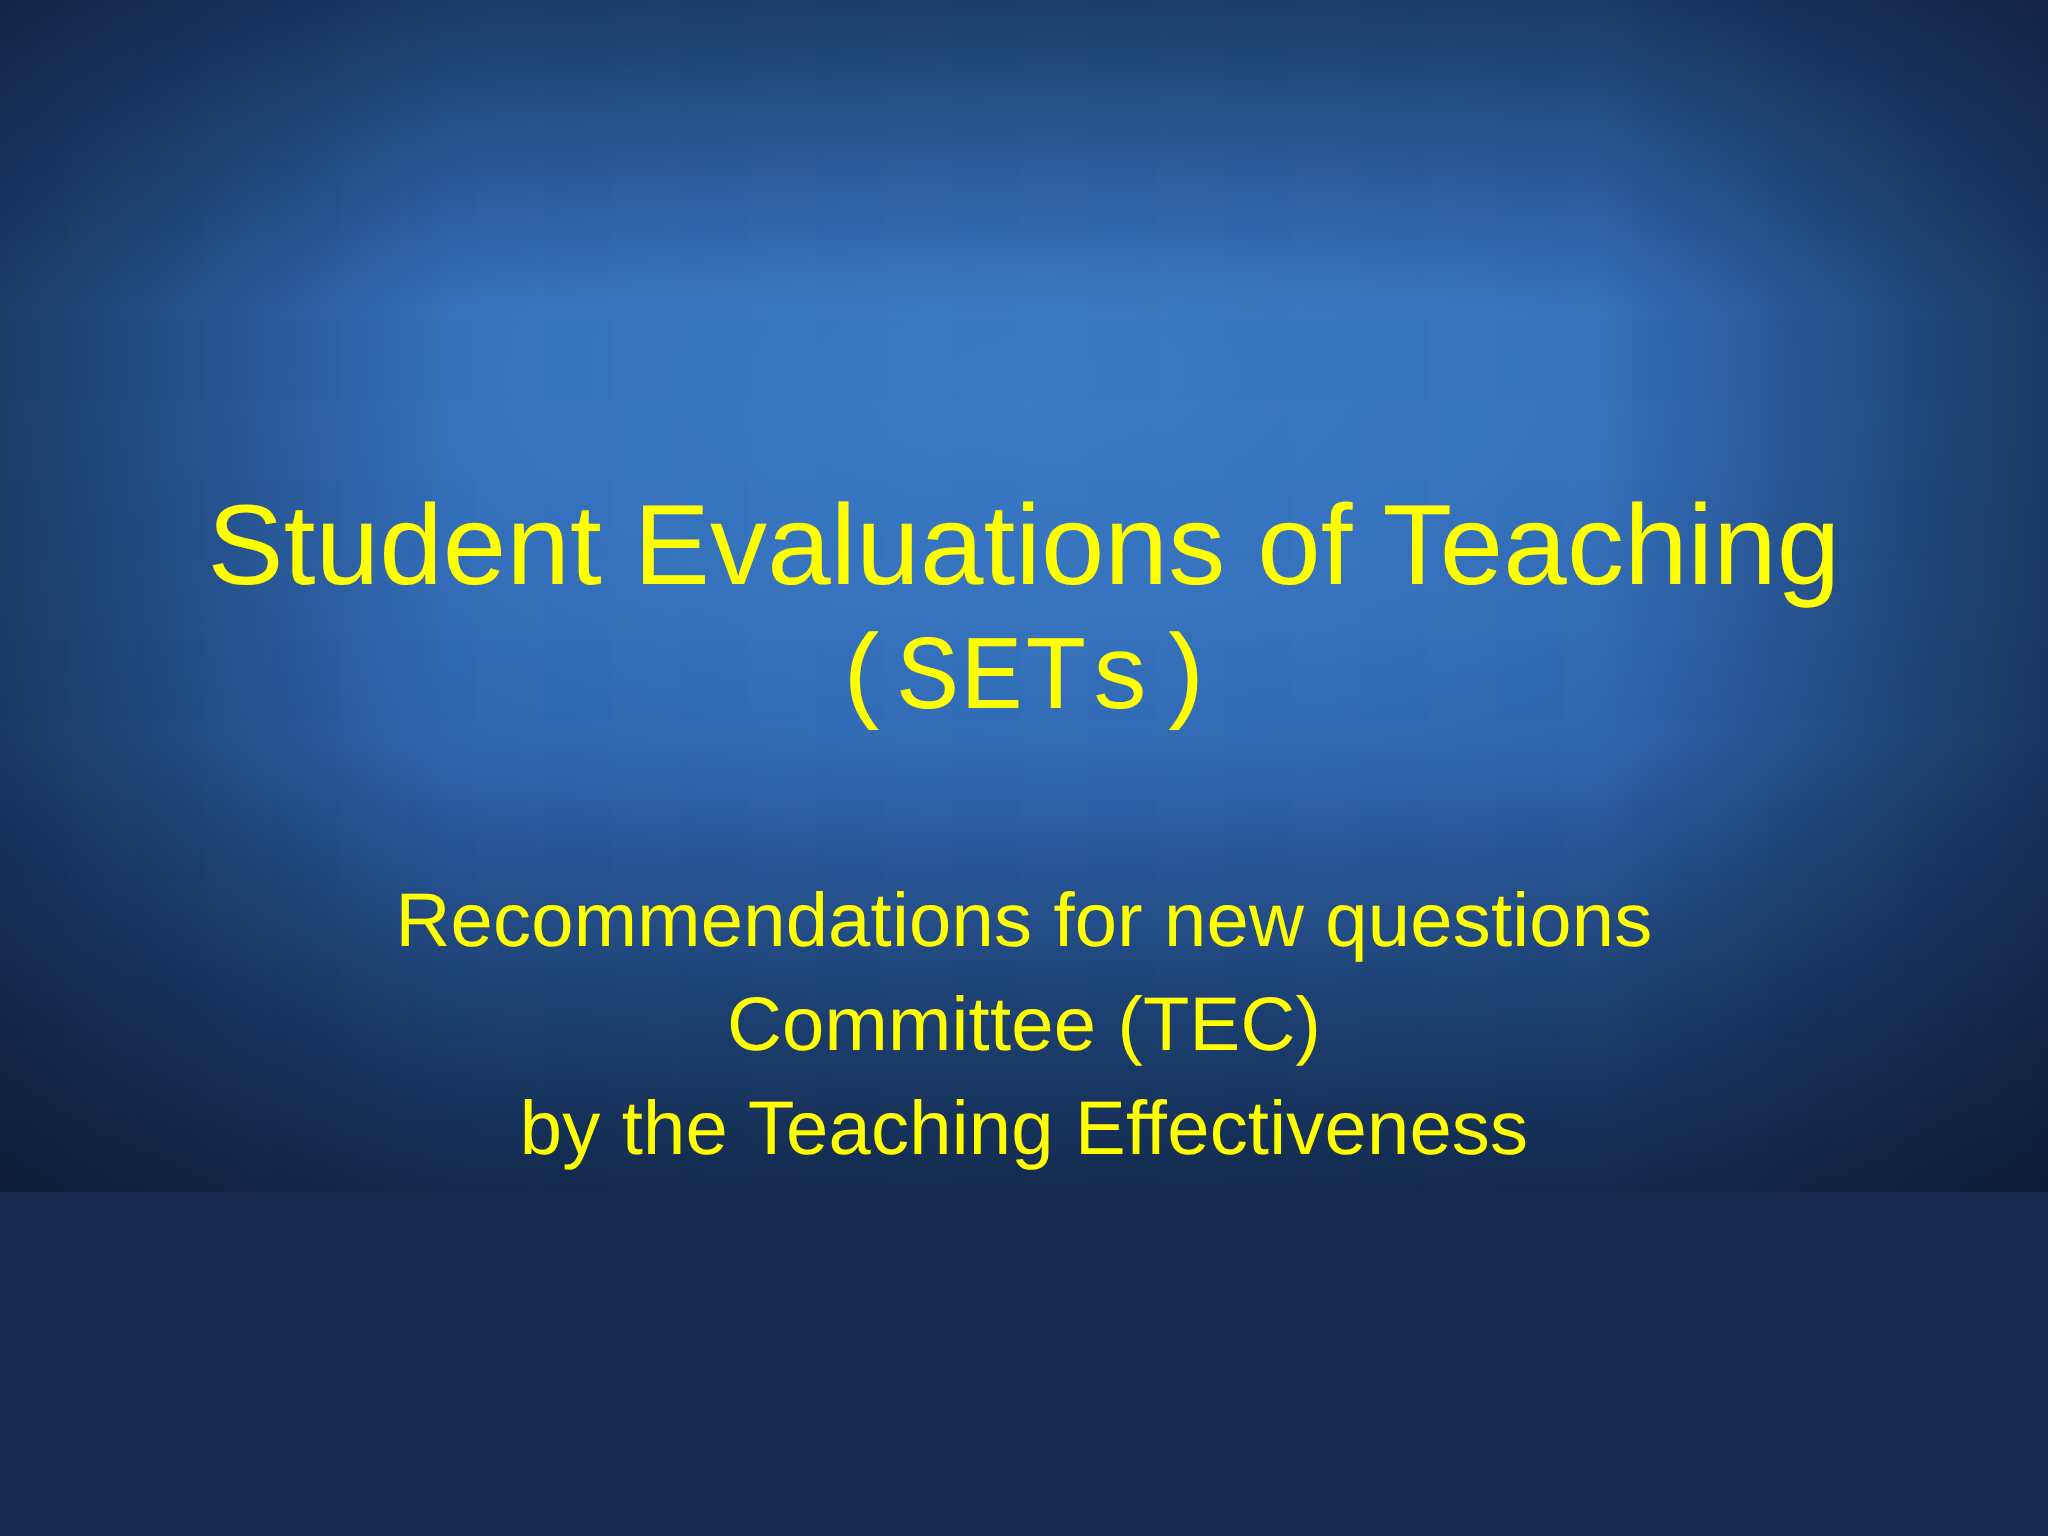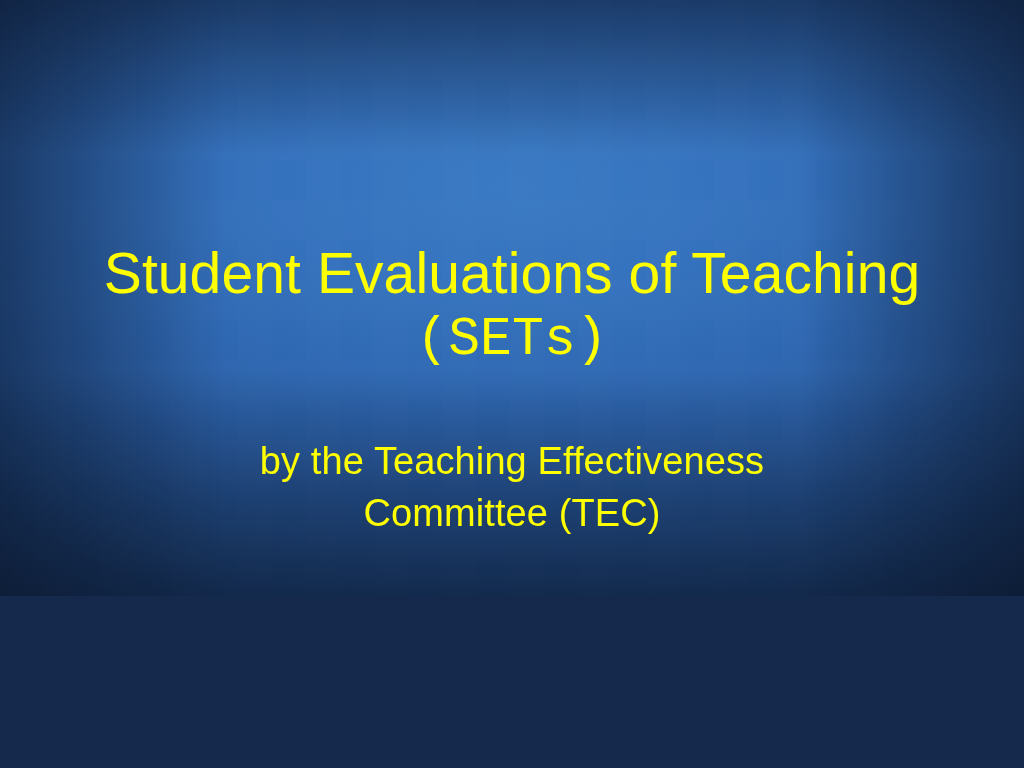--- a/index.html
+++ b/index.html
@@ -142,18 +142,19 @@
   <div class="bg-vignette"></div>
 
   <div class="content">
 
     <div class="title-block">
       <span class="title-line title-line-1">Student Evaluations of Teaching</span>
       <span class="title-line title-line-2">(SETs)</span>
     </div>
 
     <div class="subtitle-block">
+      <span class="subtitle-line">Recommendations for new questions</span>
+      <span class="subtitle-line">Committee (TEC)</span>
       <span class="subtitle-line">by the Teaching Effectiveness</span>
-      <span class="subtitle-line">Committee (TEC)</span>
     </div>
 
   </div>
 </div>
 
 </body></html>

